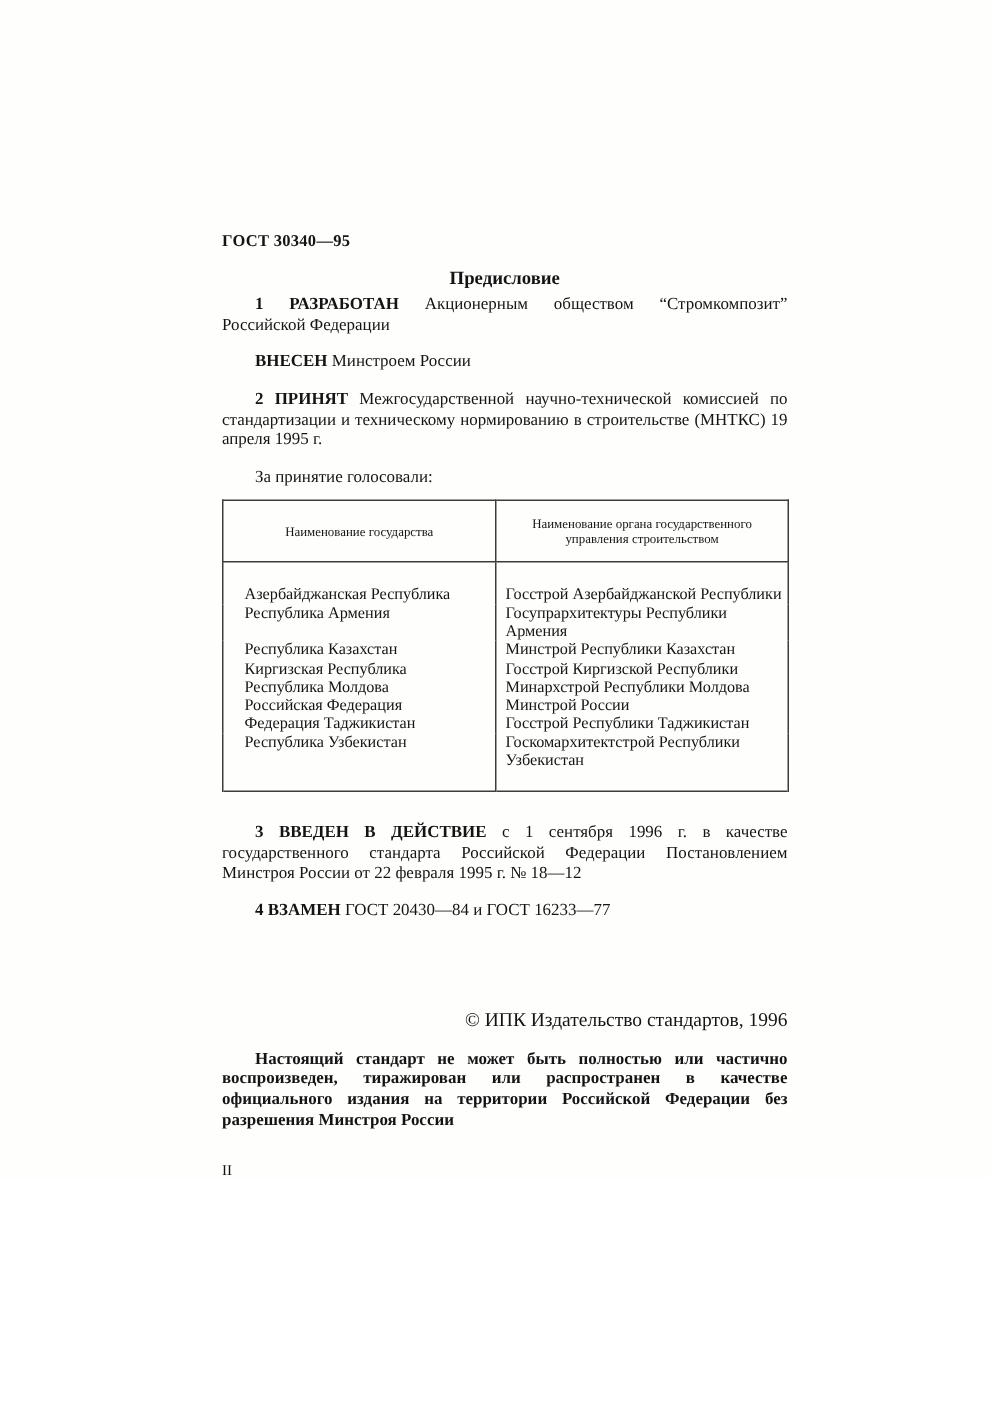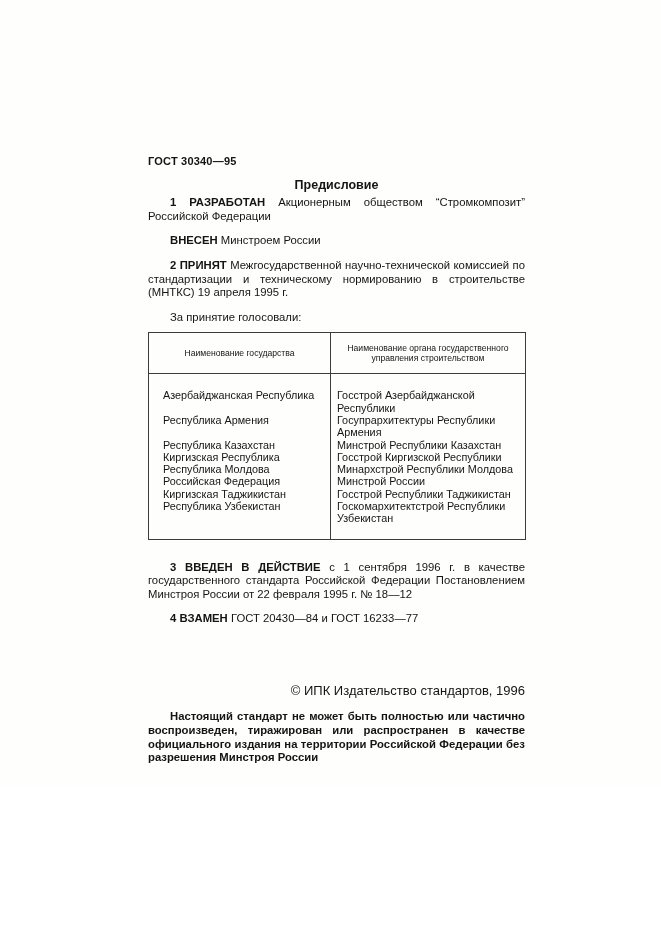--- a/index.html
+++ b/index.html
@@ -5,21 +5,21 @@
   html, body {
     margin: 0;
     padding: 0;
     background: #ffffff;
   }
   .page {
     position: relative;
     width: 661px;
     height: 786px;
     background: #fefefd;
-    font-family: Liberation Sans, sans-serif;
+    font-family: Liberation Serif, serif;
     color: #141414;
     overflow: hidden;
   }
   .content {
     position: absolute;
     left: 148px;
     top: 155px;
     width: 377px;
   }
   .doc-code {
@@ -147,21 +147,21 @@
         </tr>
         <tr>
           <td class="country">Республика Молдова</td>
           <td>Минархстрой Республики Молдова</td>
         </tr>
         <tr>
           <td class="country">Российская Федерация</td>
           <td>Минстрой России</td>
         </tr>
         <tr>
-          <td class="country">Киргизская Таджикистан</td>
+          <td class="country">Федерация Таджикистан</td>
           <td>Госстрой Республики Таджикистан</td>
         </tr>
         <tr class="last">
           <td class="country">Республика Узбекистан</td>
           <td>Госкомархитектстрой Республики Узбекистан</td>
         </tr>
       </tbody>
     </table>
 
     <p class="para gap-lg"><span class="kw">3 ВВЕДЕН В ДЕЙСТВИЕ</span> <span>с 1 сентября 1996 г. в качестве государственного стандарта Российской Федерации Постановлением Минстроя России от 22 февраля 1995 г. № 18—12</span></p>

